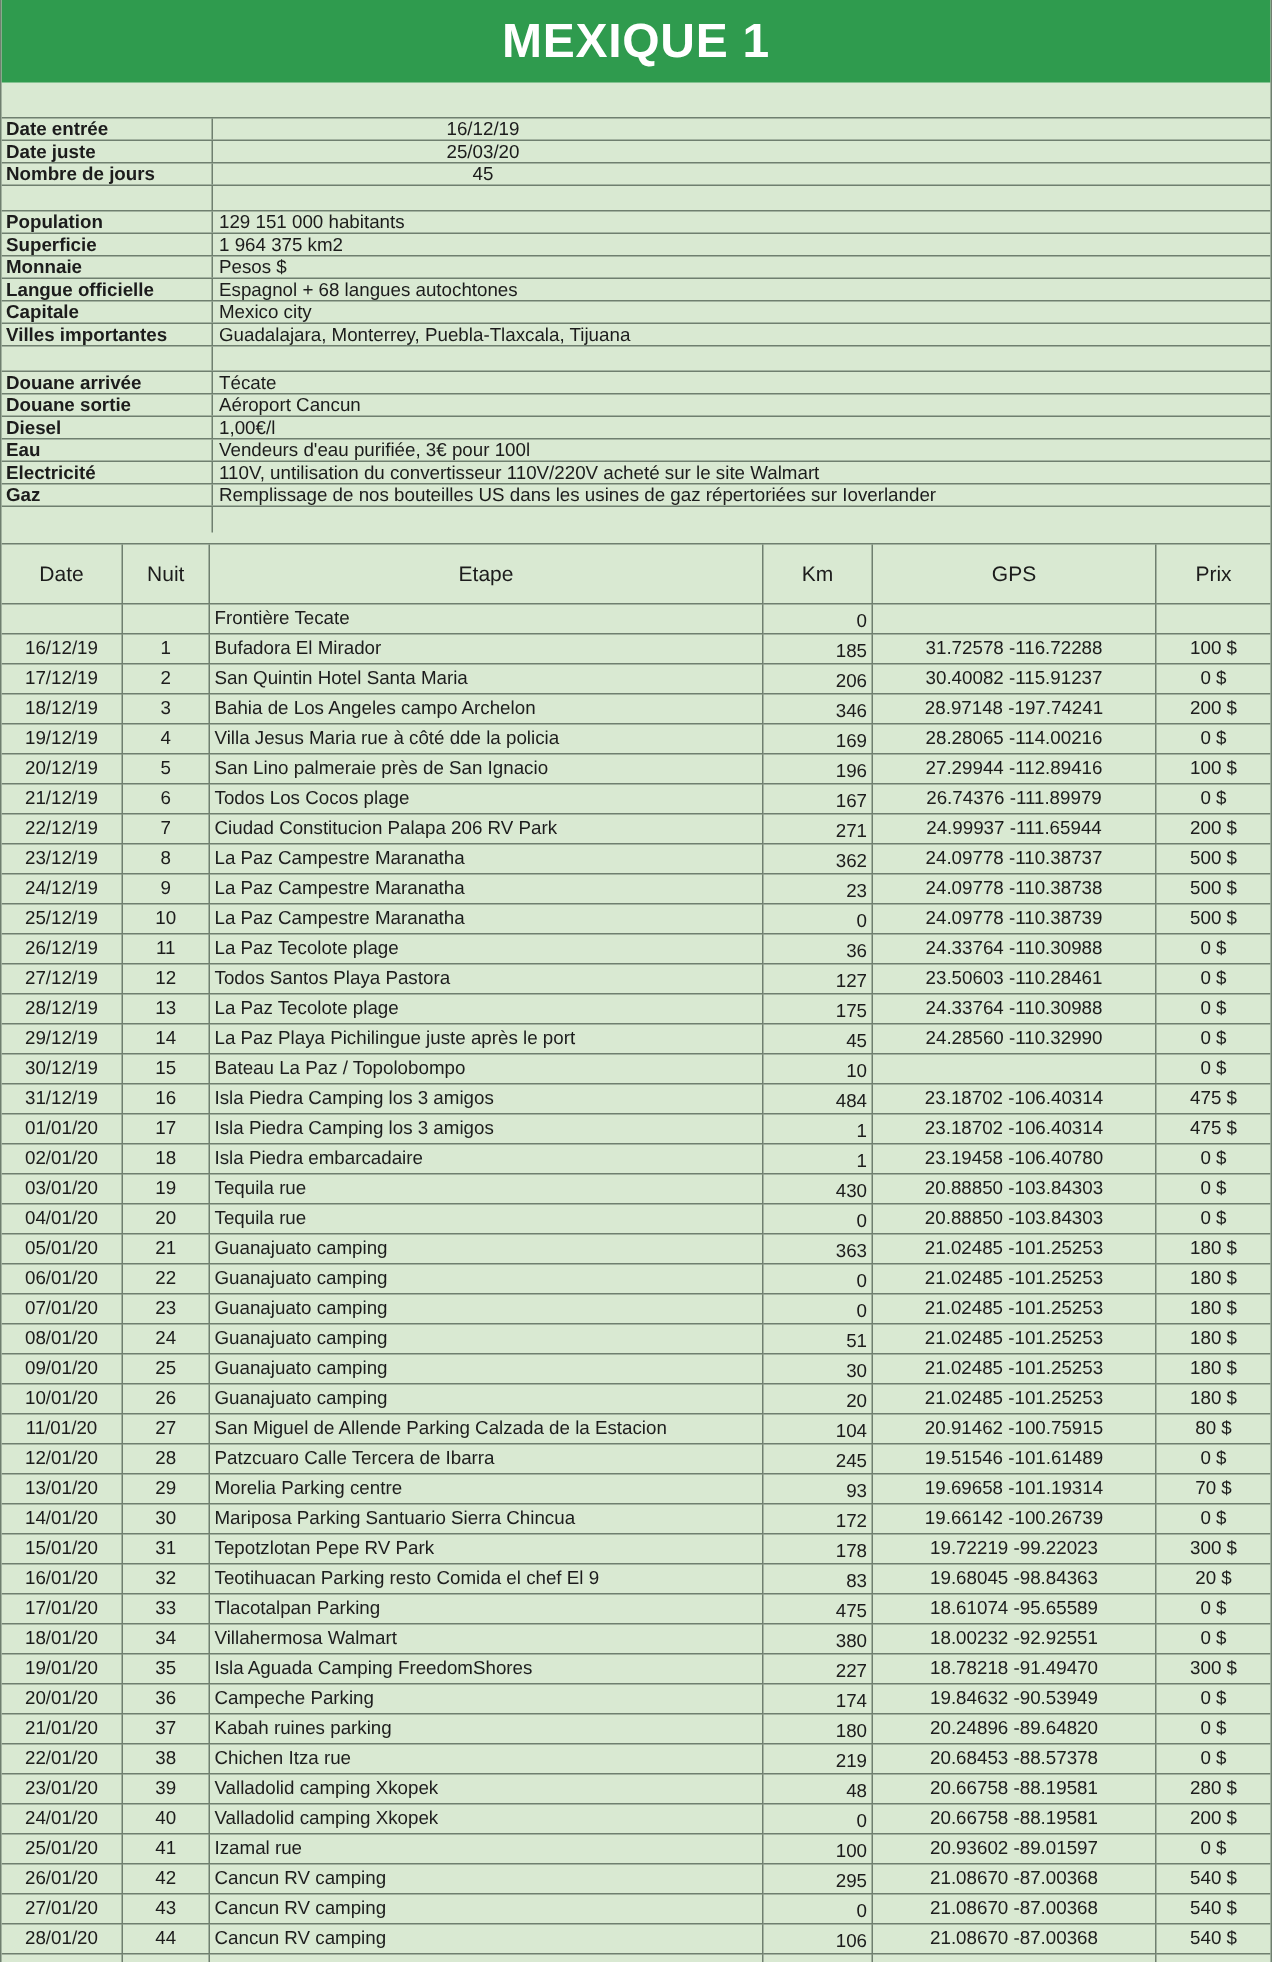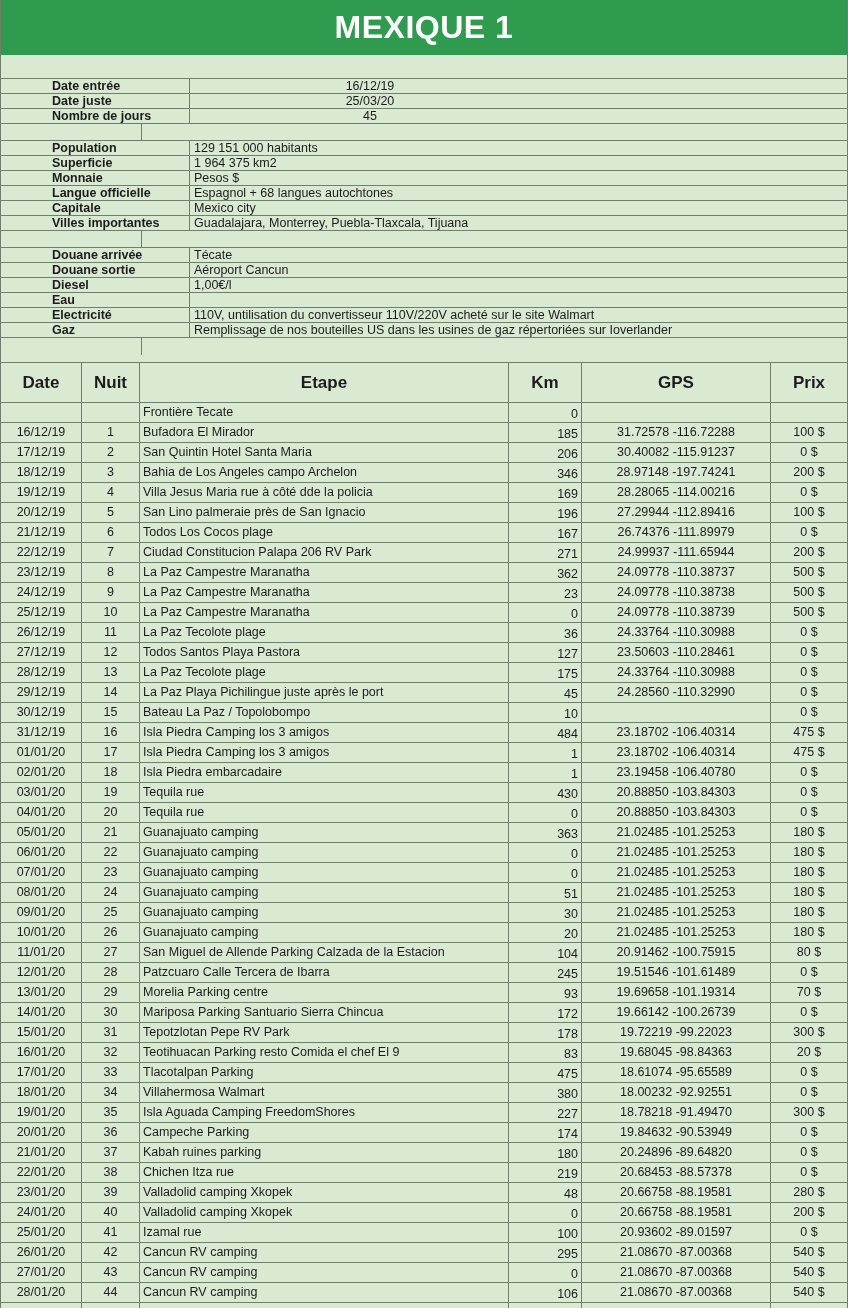--- a/index.html
+++ b/index.html
@@ -26,21 +26,21 @@
   .banner{
     height:55px;background:var(--banner);
     display:flex;align-items:center;justify-content:center;
   }
   .banner .title{
     color:#ffffff;font-size:32px;font-weight:bold;letter-spacing:.5px;
   }
   .gap-top{height:23px;}
   
   .info-table{border-top:1px solid var(--border);}
-  .info-row{display:flex;height:15px;border-bottom:1px solid var(--border);padding-left:48px;}
+  .info-row{display:flex;height:15px;border-bottom:1px solid var(--border);}
   .info-label{
     width:141px;border-right:1px solid var(--border);
     font-weight:bold;font-size:12.5px;line-height:14px;padding-left:3px;
     white-space:nowrap;overflow:hidden;
   }
   .info-value{
     flex:1;font-size:12.5px;line-height:14px;padding-left:4px;
     white-space:nowrap;overflow:hidden;
   }
   .info-value.centered{padding:0;}
@@ -53,22 +53,22 @@
   .trip-table{border-top:1px solid var(--border);}
   .t-row{display:grid;grid-template-columns:81px 58px 369px 73px 189px 76px;}
   .t-cell{
     border-right:1px solid var(--border);
     border-bottom:1px solid var(--border);
     font-size:12.5px;line-height:19px;
     white-space:nowrap;overflow:hidden;
   }
   .t-cell.last{border-right:none;}
   .t-row.head .t-cell{
-    height:40px;font-size:17px;
-    display:flex;align-items:center;justify-content:center;font-weight:bold;
+    height:40px;font-size:14px;
+    display:flex;align-items:center;justify-content:center;
   }
   .t-row.data .t-cell{height:20px;}
   .c-date,.c-nuit,.c-gps,.c-prix{text-align:center;}
   .c-etape{padding-left:3px;}
   .c-km{
     display:flex;justify-content:flex-end;align-items:flex-end;
     padding:0 3px 2px 0;line-height:12px;
   }
   .t-row.partial .t-cell{height:5px;border-bottom:none;}
 </style>
@@ -145,20 +145,21 @@
       <div class="info-row">
         <div class="info-label">Douane sortie</div>
         <div class="info-value">Aéroport  Cancun</div>
       </div>
       <div class="info-row">
         <div class="info-label">Diesel</div>
         <div class="info-value">1,00€/l</div>
       </div>
       <div class="info-row">
         <div class="info-label">Eau</div>
+        <div class="info-value">Vendeurs d'eau purifiée, 3€ pour 100l</div>
       </div>
       <div class="info-row">
         <div class="info-label">Electricité</div>
         <div class="info-value">110V, untilisation du convertisseur 110V/220V acheté sur le site  Walmart</div>
       </div>
       <div class="info-row">
         <div class="info-label">Gaz</div>
         <div class="info-value">Remplissage de nos bouteilles US dans les usines de gaz répertoriées sur Ioverlander</div>
       </div>
     </div>

